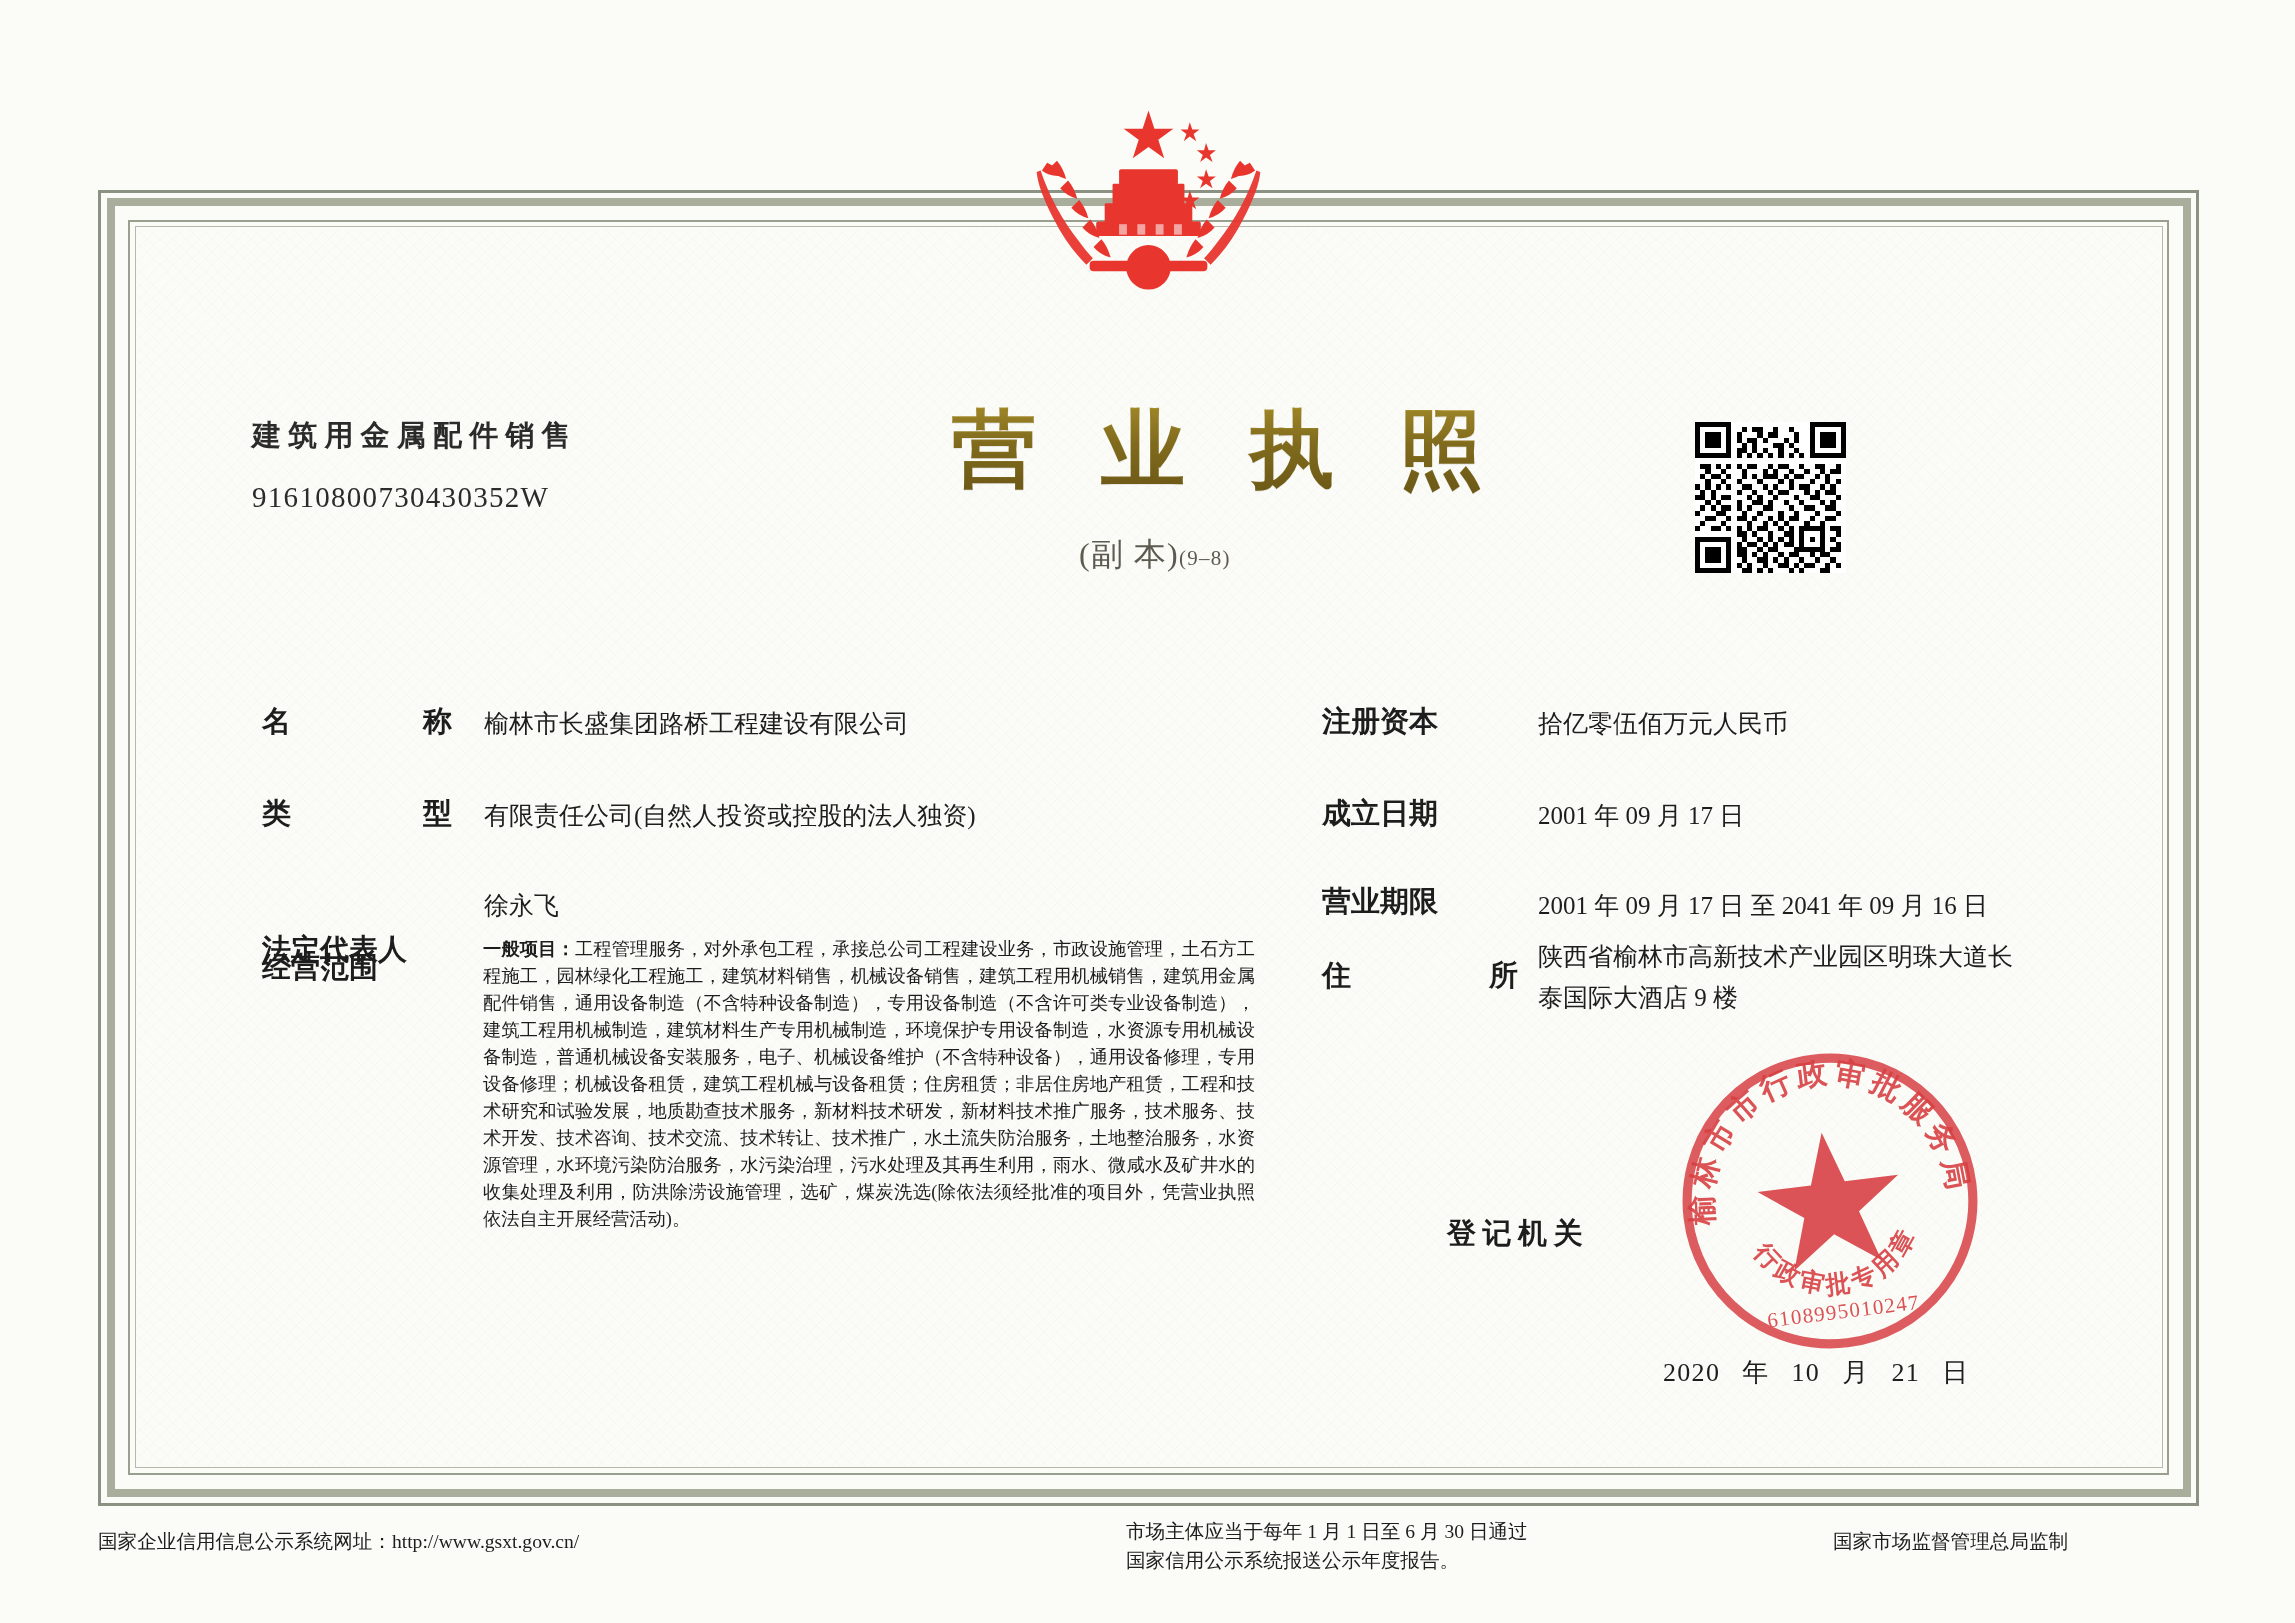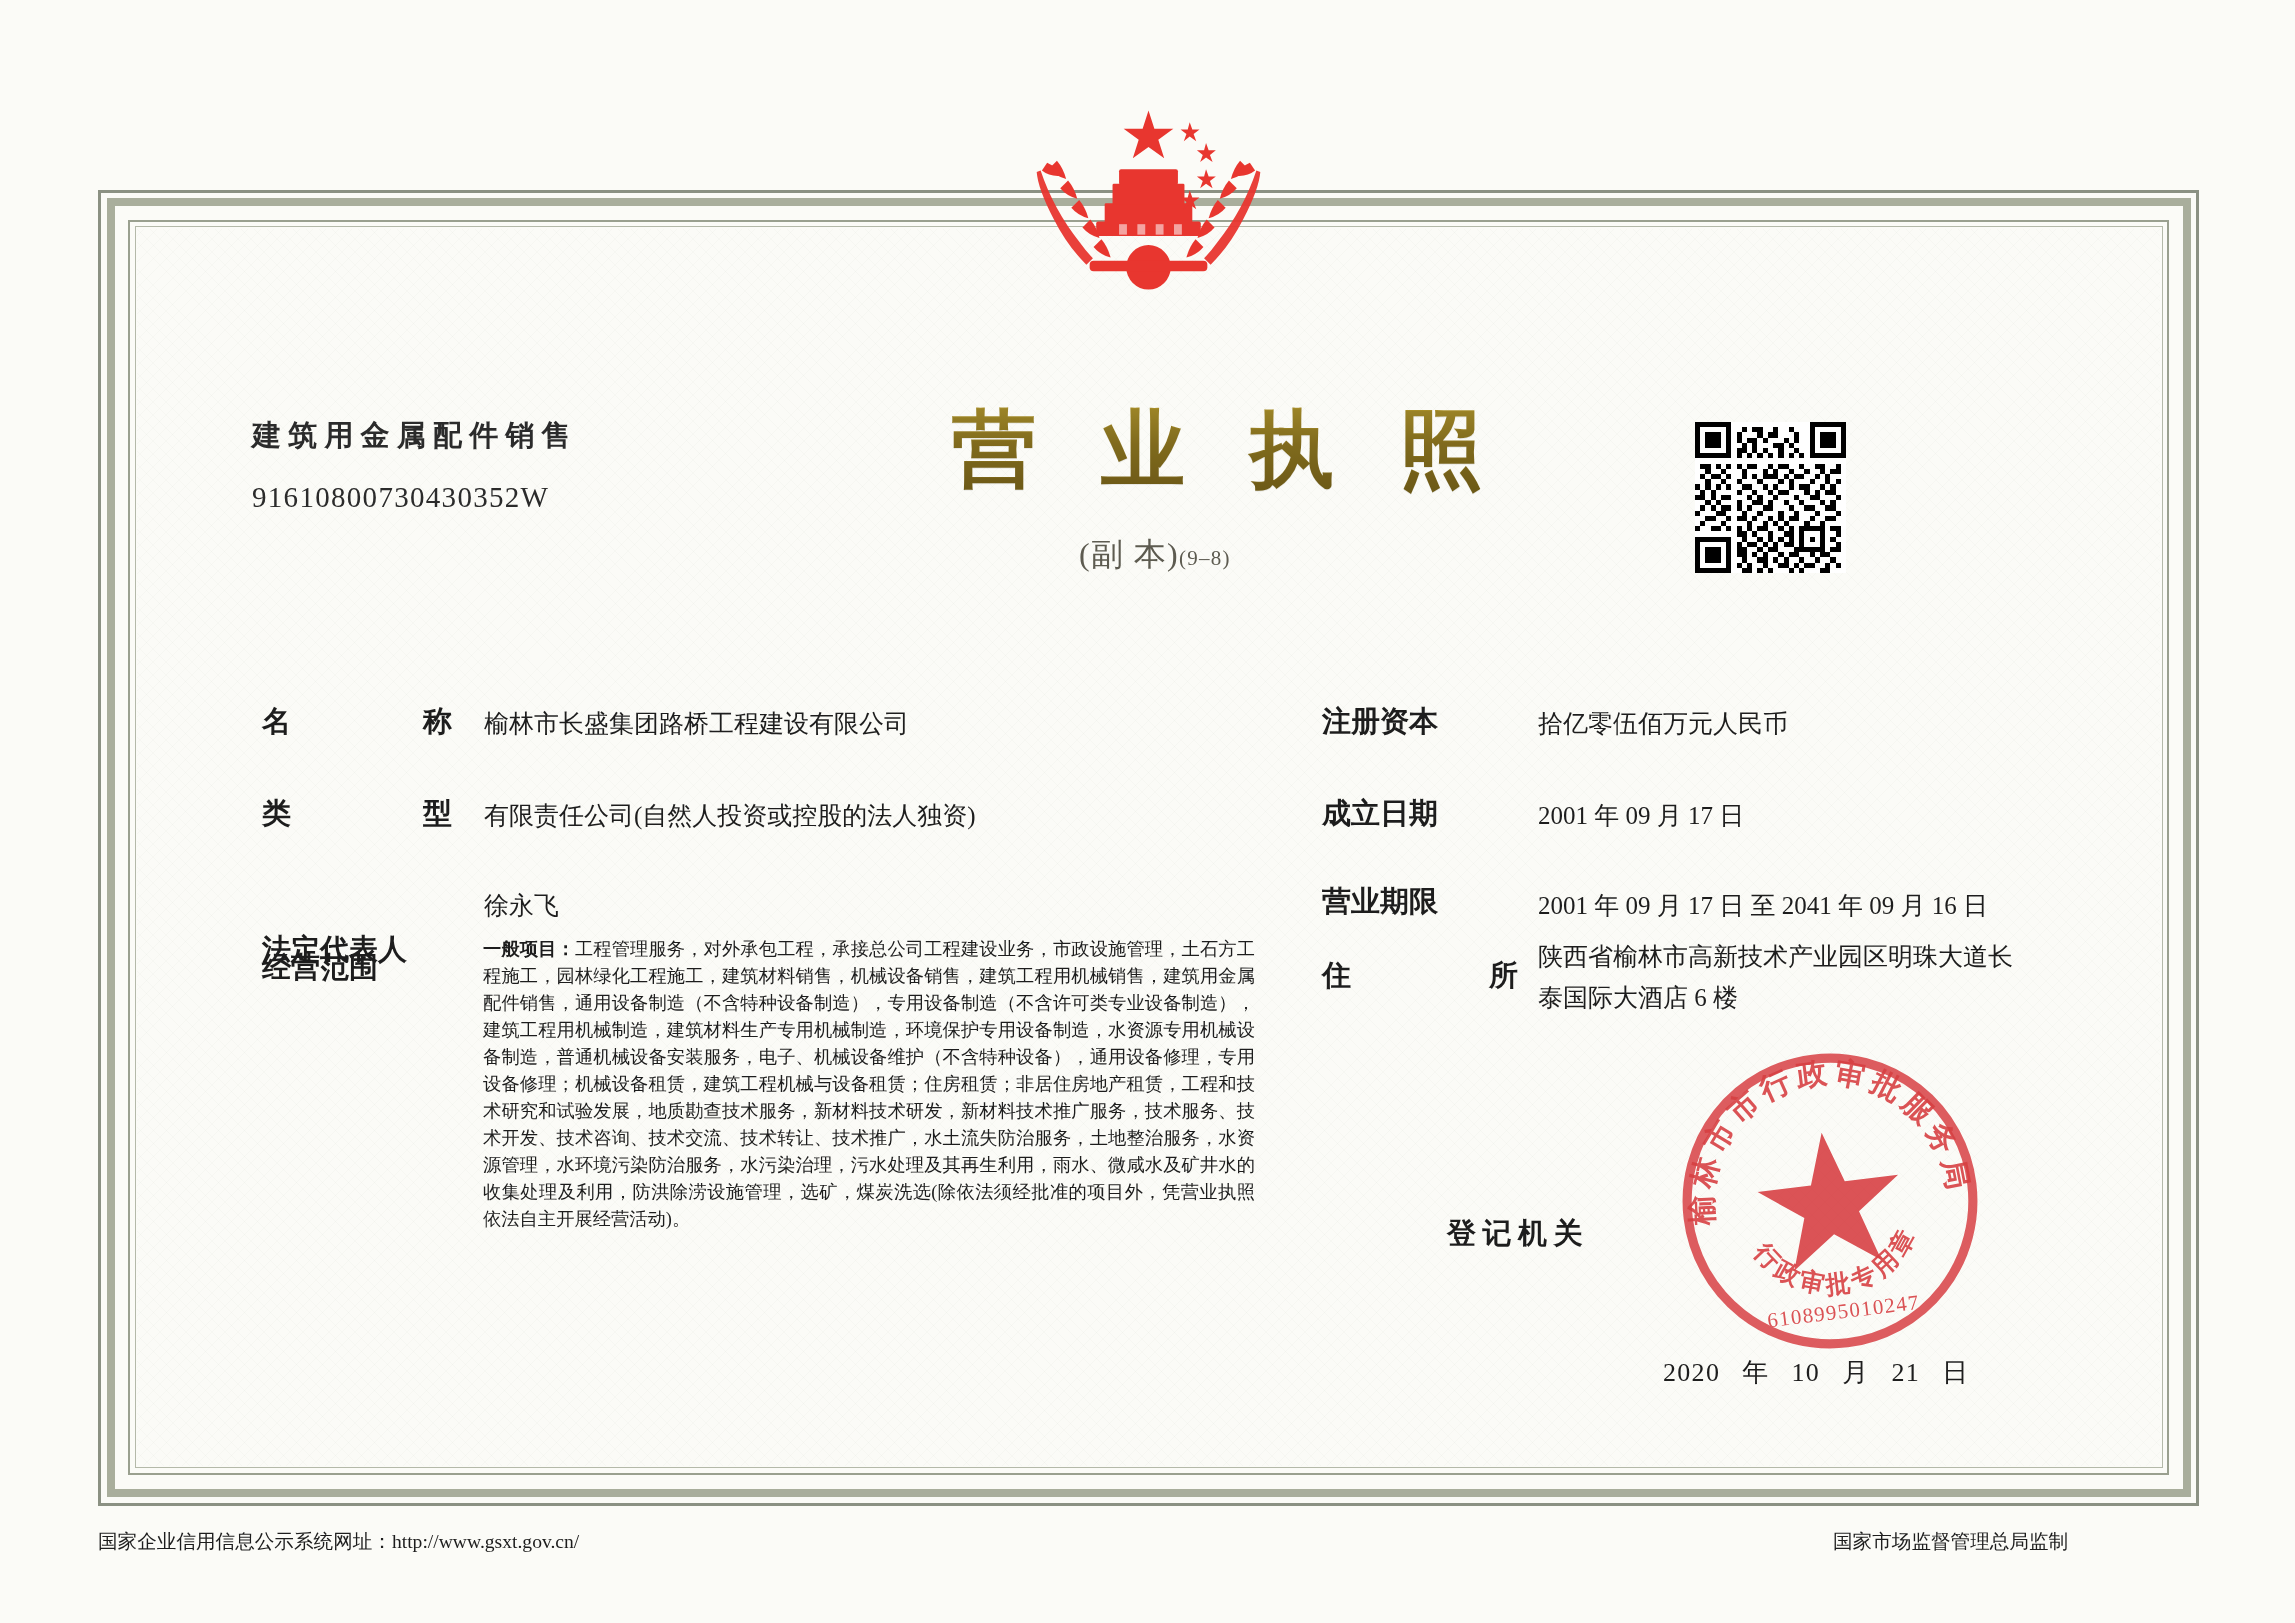--- a/index.html
+++ b/index.html
@@ -590,21 +590,21 @@
 
   <div class="field-label" style="left:1322px; top:882px;">营业期限</div>
   <div class="field-value val-right" style="top:889px;">2001 年 09 月 17 日 至 2041 年 09 月 16 日</div>
 
   <div class="field-label lbl-right" style="top:956px;">
     <span>住</span>
     <span>所</span>
   </div>
   <div class="addr">
     <div>陕西省榆林市高新技术产业园区明珠大道长</div>
-    <div>泰国际大酒店 6 楼</div>
+    <div>泰国际大酒店 9 楼</div>
   </div>
 
   <div class="reg-label">登记机关</div>
 
   <div class="seal">
     <svg viewBox="0 0 470 470" width="308" height="308">
       <defs>
         <path id="arcTop" d="M 55 235 A 180 180 0 0 1 415 235" fill="none"></path>
         <path id="arcBottom" d="M 95 235 A 140 140 0 0 0 375 235" fill="none"></path>
       </defs>
@@ -620,16 +620,20 @@
     </svg>
   </div>
 
   <div class="date-line">
     <span class="num">2020</span><span class="gap"></span><span>年</span><span class="gap"></span><span class="num">10</span><span class="gap"></span><span>月</span><span class="gap"></span><span class="num">21</span><span class="gap"></span><span>日</span>
   </div>
 
   <div class="footer-left">
     <span>国家企业信用信息公示系统网址：</span><span>http://www.gsxt.gov.cn/</span>
   </div>
+  <div class="footer-center">
+    <div>市场主体应当于每年 1 月 1 日至 6 月 30 日通过</div>
+    <div>国家信用公示系统报送公示年度报告。</div>
+  </div>
   <div class="footer-right">国家市场监督管理总局监制</div>
 
 </div>
 
 
 </body></html>

